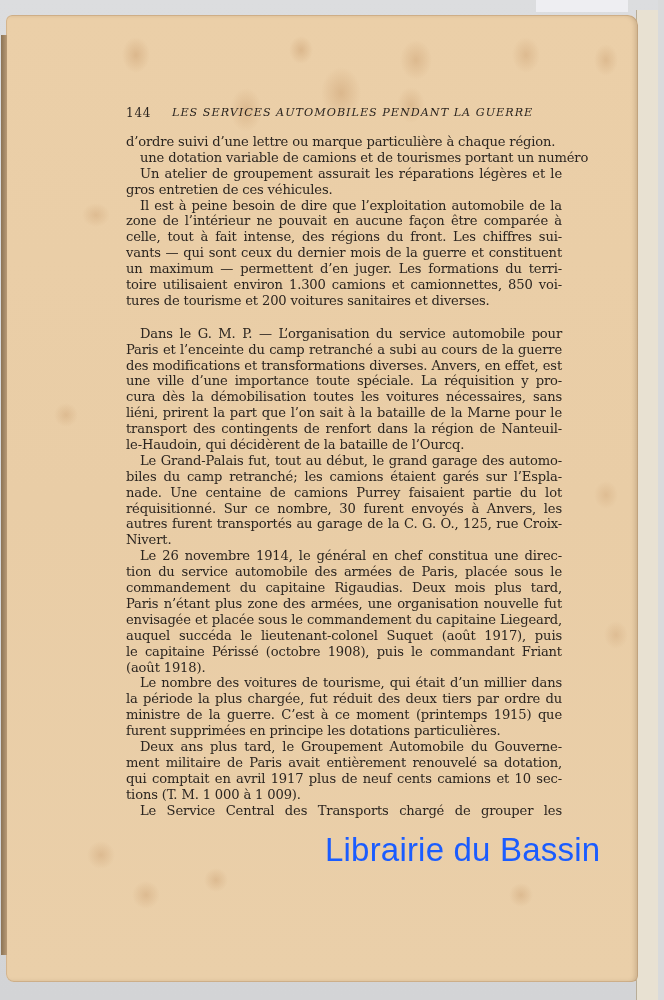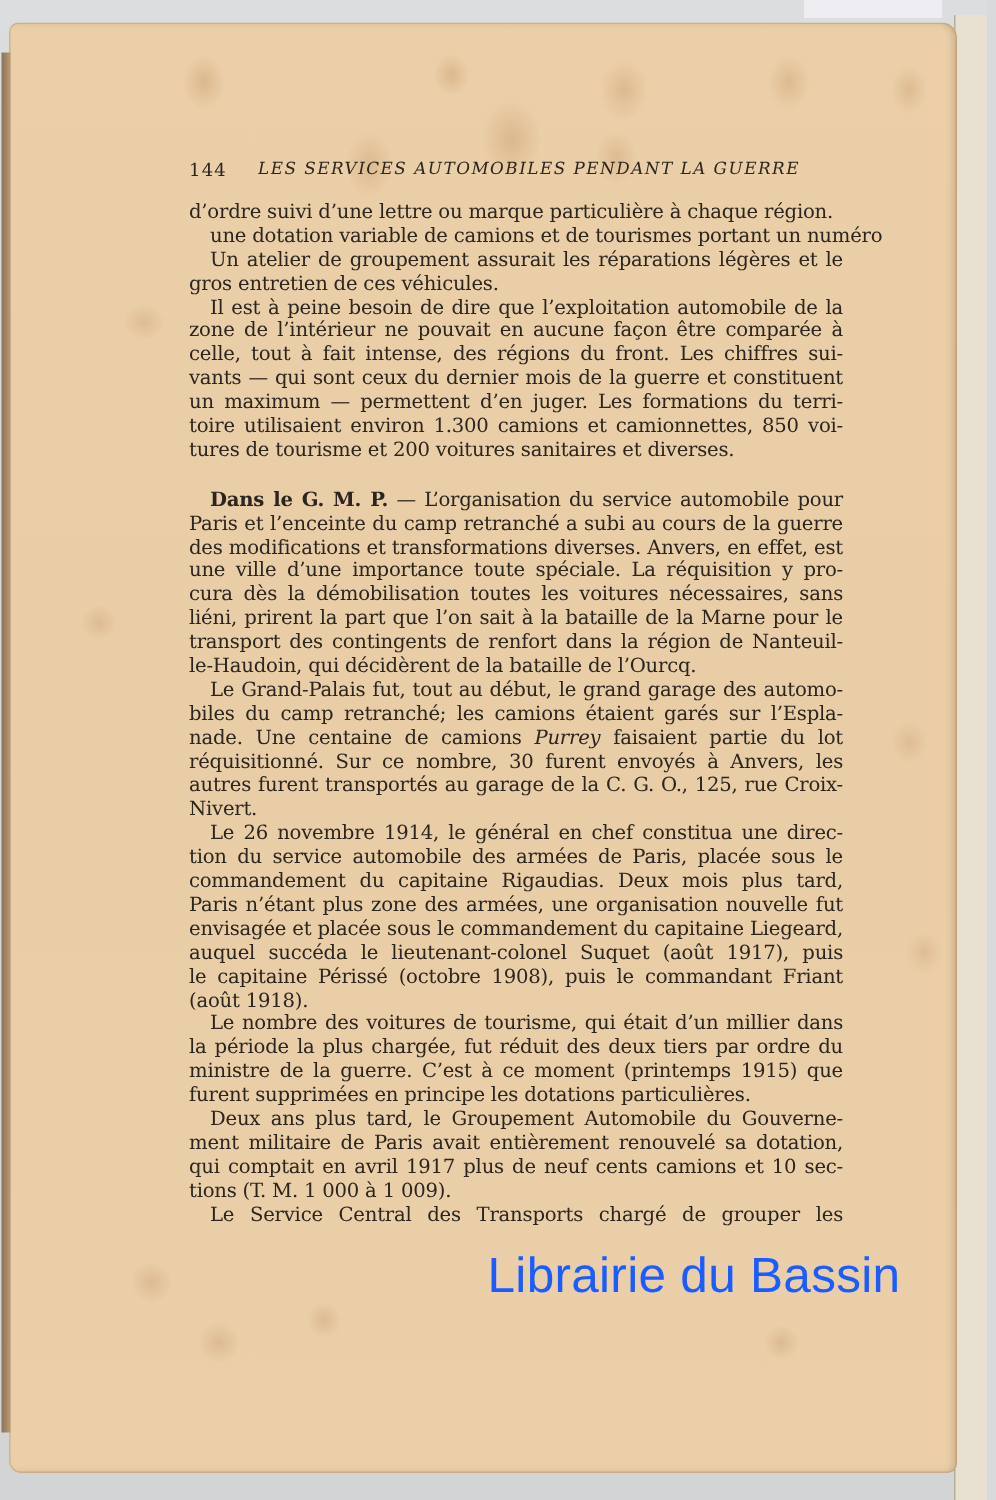--- a/index.html
+++ b/index.html
@@ -119,22 +119,22 @@
     }
     .line.last {
       text-align-last: left;
     }
     .line.indent {
       padding-left: 14px;
     }
     .para-gap {
       height: 17px;
     }
-    .bold { font-weight: bold; }
-    .ital { font-style: italic; }
+    .bold { font-weight: normal; }
+    .ital { }
     .watermark {
       position: absolute;
       left: 325px;
       top: 831px;
       font-family: "Liberation Sans", sans-serif;
       font-size: 33px;
       color: #1a5cff;
       letter-spacing: 0.2px;
       white-space: nowrap;
     }

